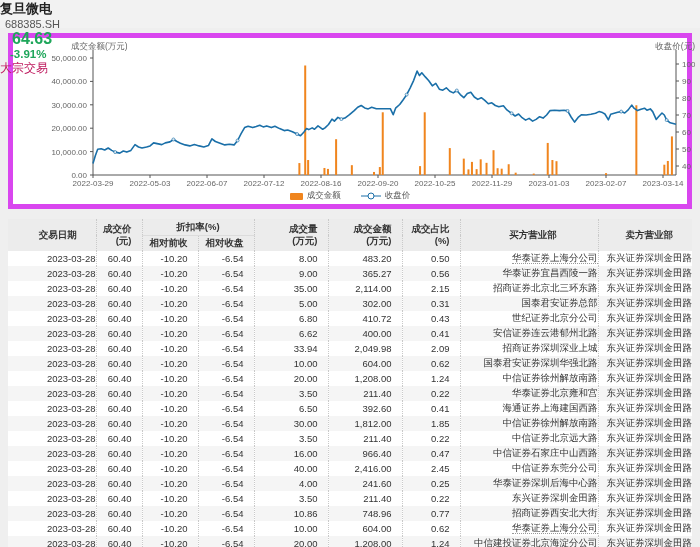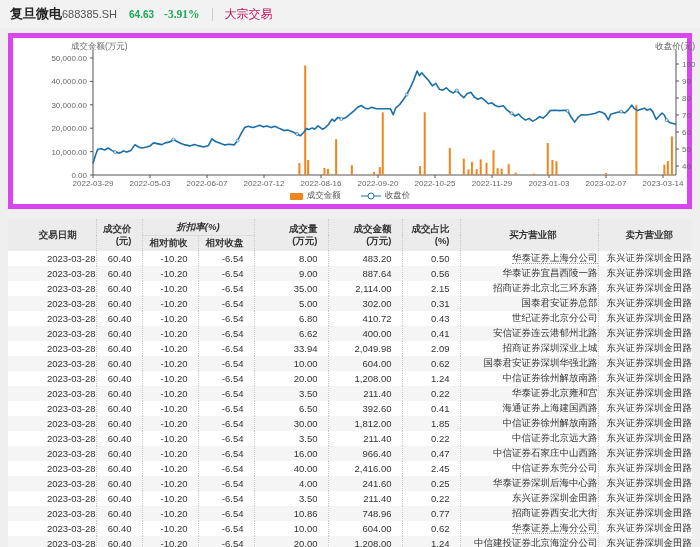--- a/index.html
+++ b/index.html
@@ -1,56 +1,56 @@
 <!DOCTYPE html>
 <html><head>
 <meta charset="utf-8">
 <style>
   * { margin:0; padding:0; box-sizing:border-box; }
   html,body { width:700px; height:547px; overflow:hidden; }
   body { background:#efefef; font-family:"Liberation Sans","DejaVu Sans",sans-serif; color:#333; }
 
   
-  .top-bar { height:28px; display:flex; align-items:center; padding:0 10px; background:#f2f2f2; }
+  .top-bar { height:28px; display:flex; padding:0 0; background:#f2f2f2;flex-direction:column; }
   .stock-name { font-size:13px; font-weight:bold; color:#222; }
-  .stock-code { font-size:11px; color:#555; }
-  .stock-price { font-size:10px; margin-left:12px; font-weight:bold; }
+  .stock-code { font-size:11px; color:#555; margin-left:5px; }
+  .stock-price { font-size:16px; margin-left:12px; font-weight:bold; }
   .stock-change { font-size:11.5px; margin-left:10px; font-weight:bold; }
   .vdiv { width:1px; height:13px; background:#ccc; margin:0 12px; }
   .tab { font-size:12px; color:#be185d; cursor:pointer; }
 
   
   .chart-card { margin:5px 8px 0; background:#fff; border:5px solid #d946ef; }
   .chart-card svg { display:block; }
   .legend { height:16px; display:flex; justify-content:center; align-items:center; gap:20px; font-size:8.5px; color:#555; }
   .legend-item { display:flex; align-items:center; gap:4px; cursor:pointer; }
   .swatch { width:13px; height:7px; border-radius:1px; display:inline-block; }
 
   
   .table-card { margin:10px 8px 0; background:#fff; }
   table { width:100%; border-collapse:collapse; table-layout:fixed; }
   th { background:#ececec; font-size:9.5px; font-weight:bold; color:#333; height:16px; line-height:1.25; }
-  thead .grp { border-bottom:1px solid #dcdcdc;font-style:italic; }
+  thead .grp { border-bottom:1px solid #dcdcdc; }
   td { font-size:9.5px; height:15px; color:#333; white-space:nowrap; overflow:hidden; }
   tbody tr:nth-child(even) { background:#f5f5f5; }
   .c-date { text-align:right; padding-left:12px; }
   .num { text-align:right; padding-right:10px; }
   .branch { text-align:right; padding-left:8px; }
   th.c-date, th.branch { text-align:center; }
   .dotted { border-right:1px dotted #c9c9c9; }
   .lnk { border-bottom:1px dotted #999; cursor:pointer; }
 </style>
 </head>
 <body>
 
 <div class="top-bar">
   <span class="stock-name">复旦微电</span>
   <span class="stock-code">688385.SH</span>
   <span class="stock-price" style="color: rgb(30, 166, 90);">64.63</span>
-  <span class="stock-change" style="color: rgb(30, 166, 90); font-family: Liberation Serif, serif;">-3.91%</span>
+  <span class="stock-change" style="color: rgb(30, 166, 90);">-3.91%</span>
   <span class="vdiv"></span>
   <span class="tab">大宗交易</span>
 </div>
 
 <div class="chart-card">
   <svg id="chart-svg" width="682" height="150" viewBox="0 0 682 150">
       <text x="58" y="11" text-anchor="start" font-size="8.5" fill="#666" font-family="&quot;Liberation Sans&quot;,&quot;DejaVu Sans&quot;,sans-serif">成交金额(万元)</text>
       <text x="682" y="11" text-anchor="end" font-size="8.5" fill="#666" font-family="&quot;Liberation Sans&quot;,&quot;DejaVu Sans&quot;,sans-serif">收盘价(元)</text>
       <line x1="80" y1="12" x2="80" y2="137" stroke="#555" stroke-width="1"></line>
       <line x1="663" y1="12" x2="663" y2="137" stroke="#555" stroke-width="1"></line>
@@ -213,21 +213,21 @@
           <td class="num dotted">0.50</td>
           <td class="branch dotted"><span class="lnk">华泰证券上海分公司</span></td>
           <td class="branch">东兴证券深圳金田路</td>
         </tr>
         <tr>
           <td class="c-date dotted">2023-03-28</td>
           <td class="num dotted">60.40</td>
           <td class="num dotted">-10.20</td>
           <td class="num dotted">-6.54</td>
           <td class="num dotted">9.00</td>
-          <td class="num dotted">887.64</td>
+          <td class="num dotted">365.27</td>
           <td class="num dotted">0.56</td>
           <td class="branch dotted">华泰证券宜昌西陵一路</td>
           <td class="branch">东兴证券深圳金田路</td>
         </tr>
         <tr>
           <td class="c-date dotted">2023-03-28</td>
           <td class="num dotted">60.40</td>
           <td class="num dotted">-10.20</td>
           <td class="num dotted">-6.54</td>
           <td class="num dotted">35.00</td>

